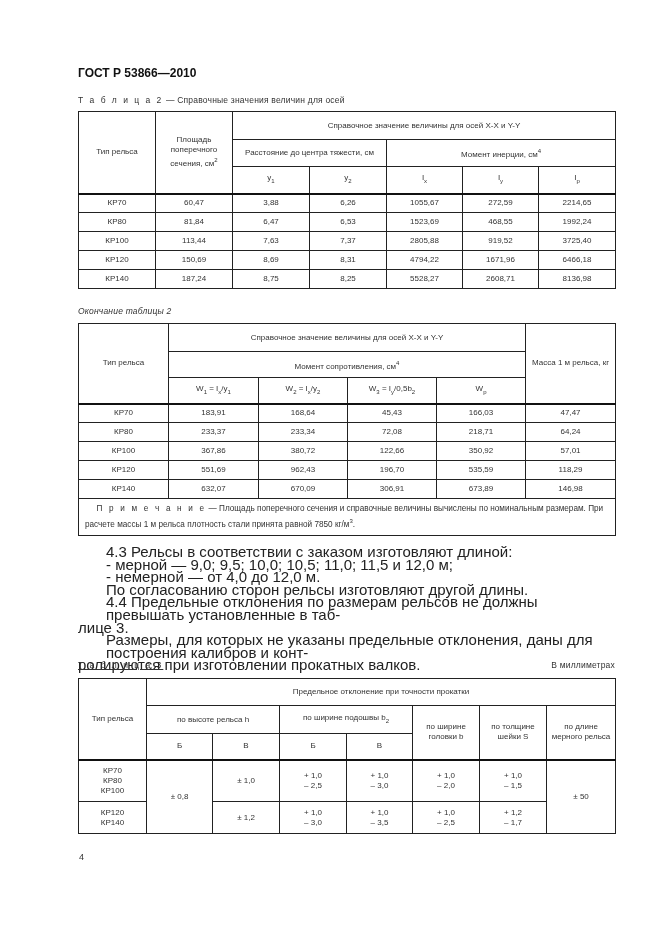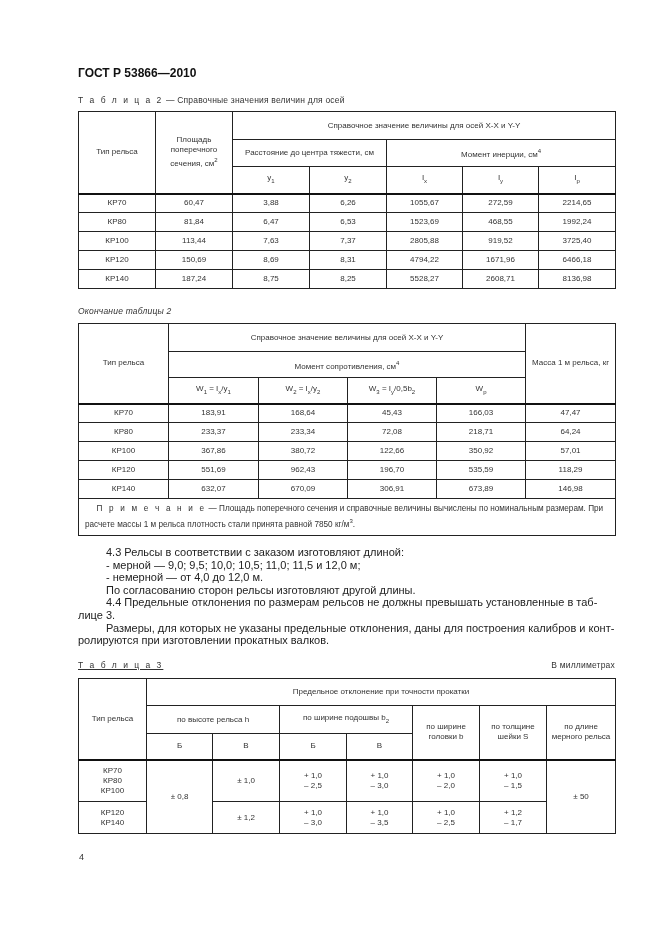--- a/index.html
+++ b/index.html
@@ -11,21 +11,21 @@
   .caption .spaced { letter-spacing:2px; }
   .cap-italic { font-style:italic; }
   table.t { position:absolute; border-collapse:collapse; table-layout:fixed;
             font-size:8px; color:#333; }
   table.t td { border:1px solid #222; text-align:center; vertical-align:middle;
                padding:0 2px; line-height:10px; }
   table.t tr.sep td { border-top:2.5px solid #111; }
   .it { }
   .note { text-align:left !important; padding:4px 6px !important; font-size:8.2px; line-height:12px !important; }
   .note .spaced { letter-spacing:2.2px;margin-top:36px; }
-  .para { font-size:11px; color:#222; line-height:12.6px; }
+  .para { font-size:15px; color:#222; line-height:12.6px; }
   .page-num { left:79px; top:852px; font-size:9px; color:#333; }
   sup, sub { font-size:6px; }
 </style>
 </head>
 <body>
 
 <div class="abs doc-title">ГОСТ Р 53866—2010</div>
 
 <div class="abs caption" style="left:78px; top:95px;">
   <span class="spaced">Т а б л и ц а  2</span><span> — Справочные значения величин для осей</span>

